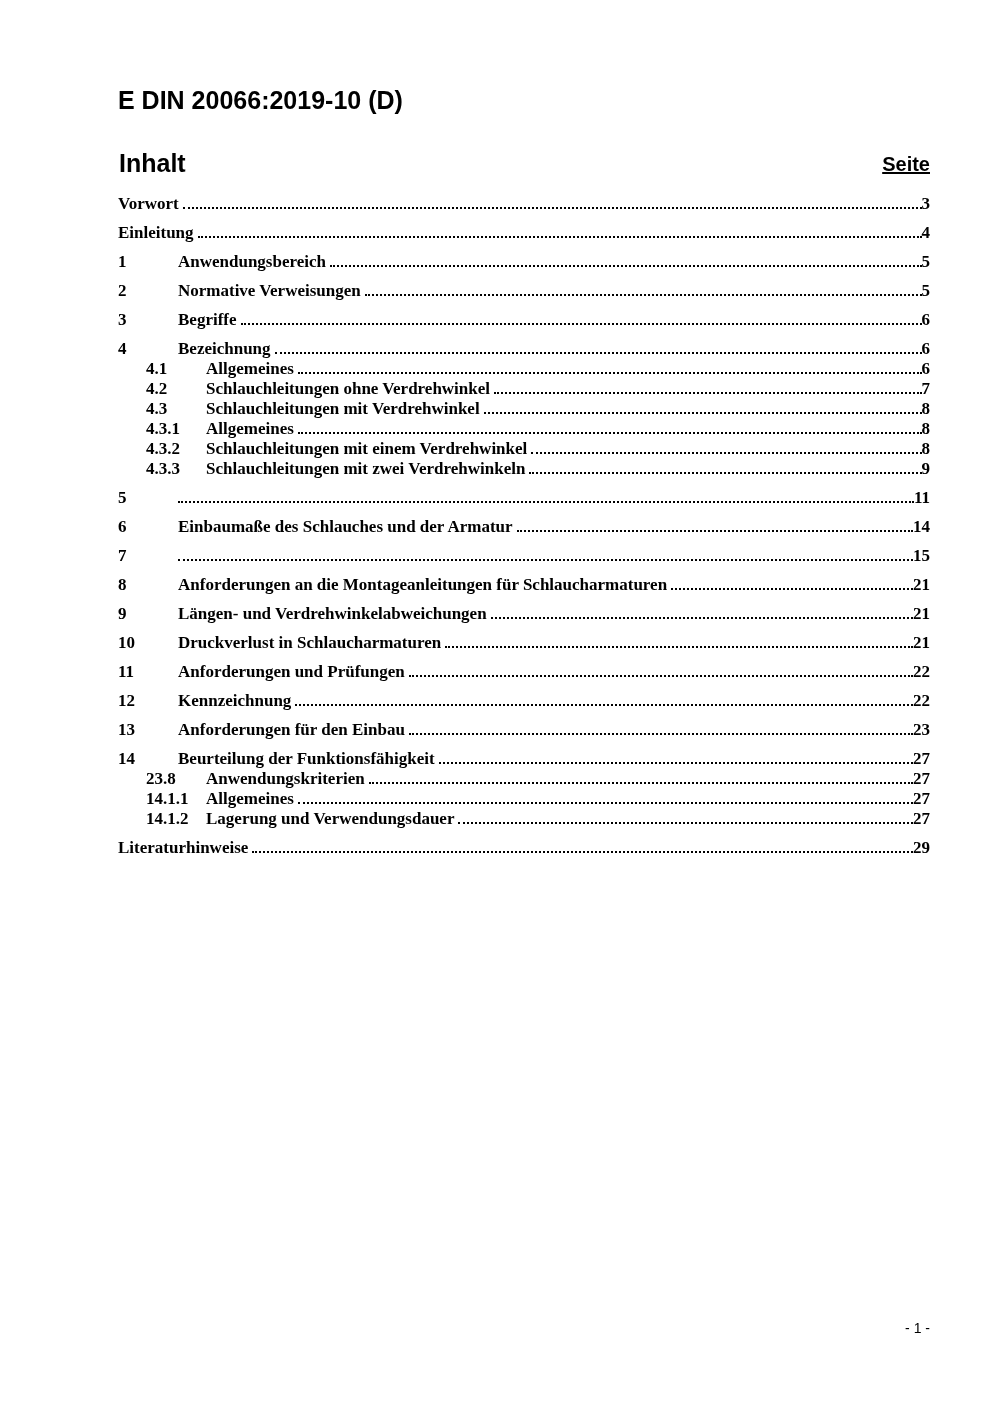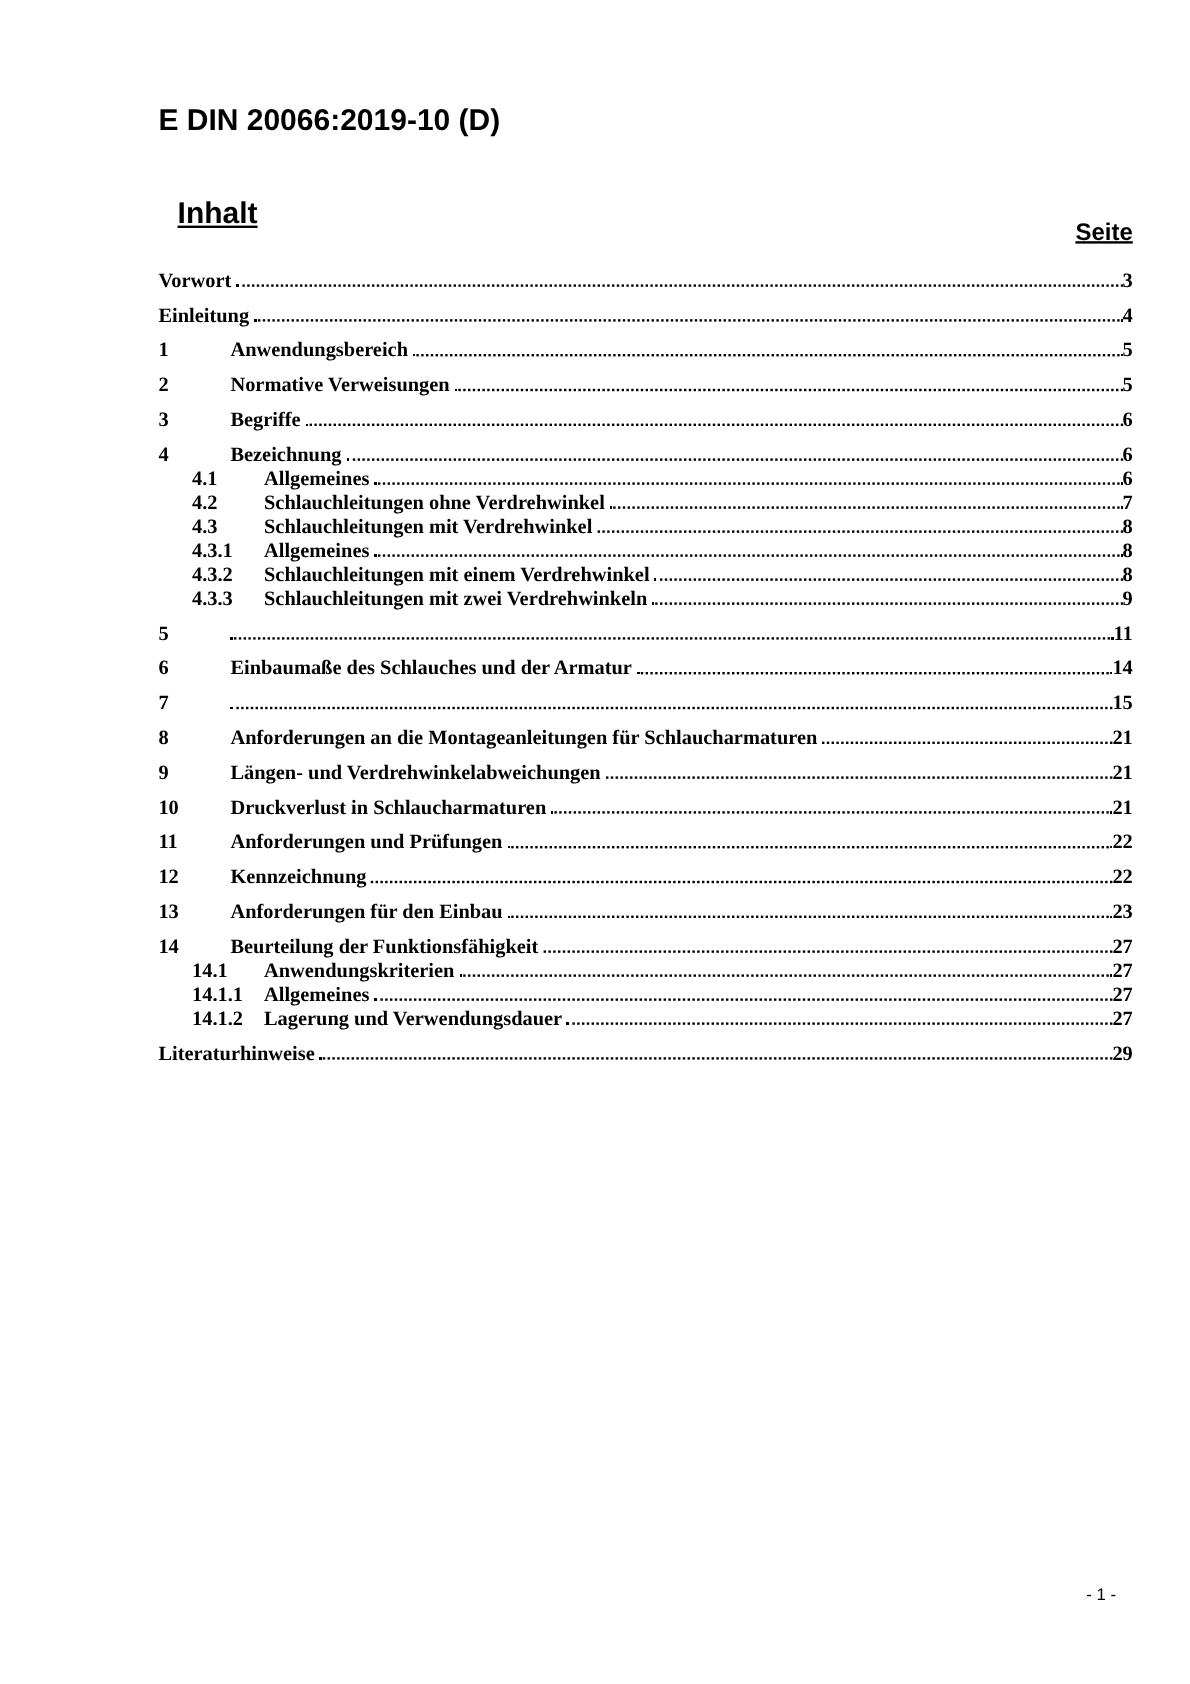--- a/index.html
+++ b/index.html
@@ -10,21 +10,21 @@
   body {
     width: 992px;
     height: 1403px;
     position: relative;
     font-family: "Liberation Sans", sans-serif;
     color: #000;
     overflow: hidden;
   }
   .content {
     position: absolute;
-    left: 132px;
+    left: 118px;
     width: 812px;
     top: 86px;
   }
   .doc-number {
     font-size: 25px;
     font-weight: bold;
     line-height: 1.15;
     margin: 0;
     letter-spacing: 0px;
   }
@@ -43,23 +43,22 @@
   }
   .toc-head {
     margin-top: 34px;
     display: flex;
     align-items: flex-end;
     justify-content: space-between;
   }
   .toc-heading {
     font-size: 25px;
     font-weight: bold;
-    margin: 16px;
+    margin: 1px;
     line-height: 1.1;
-    text-decoration: underline;
   }
   .page-col-label {
     font-size: 20px;
     font-weight: bold;
     padding-bottom: 2px;
     text-decoration: underline;
   }
   .toc {
     margin-top: 16px;
     font-family: "Liberation Serif", serif;
@@ -236,21 +235,21 @@
         <span class="leader"></span>
         <span class="pg">23</span>
       </div>
       <div class="toc-row top">
         <span class="num">14</span>
         <span class="title">Beurteilung der Funktionsfähigkeit</span>
         <span class="leader"></span>
         <span class="pg">27</span>
       </div>
       <div class="toc-row sub">
-        <span class="num">14.1</span>
+        <span class="num">23.8</span>
         <span class="title">Anwendungskriterien</span>
         <span class="leader"></span>
         <span class="pg">27</span>
       </div>
       <div class="toc-row sub">
         <span class="num">14.1.1</span>
         <span class="title">Allgemeines</span>
         <span class="leader"></span>
         <span class="pg">27</span>
       </div>

